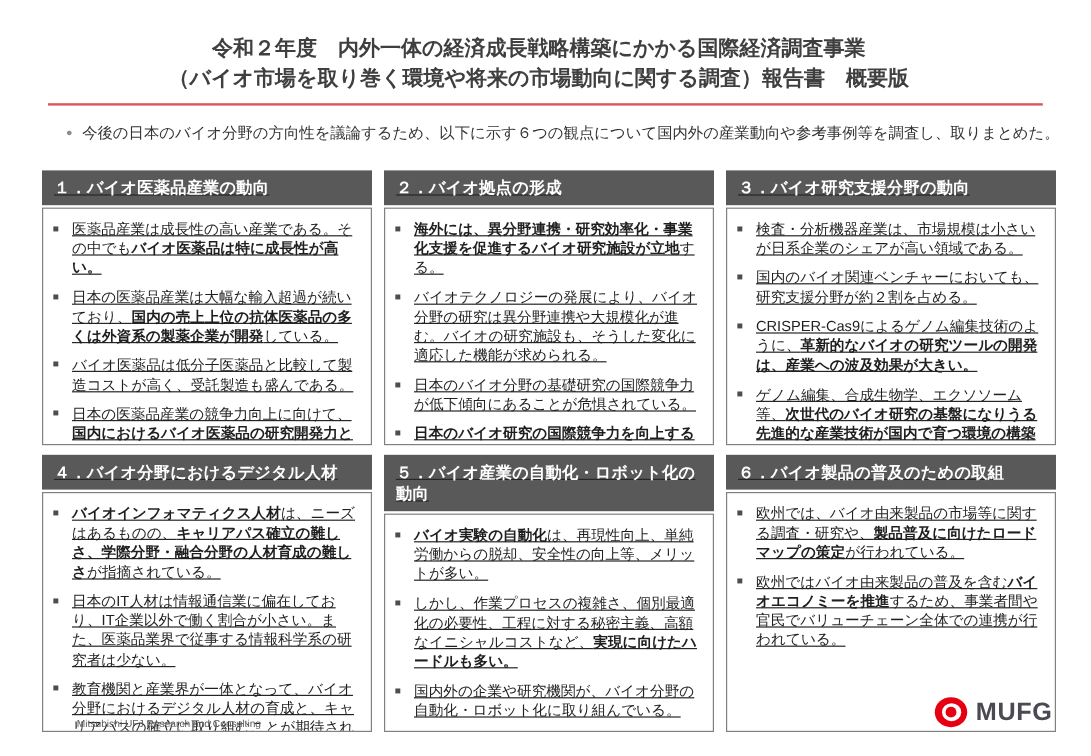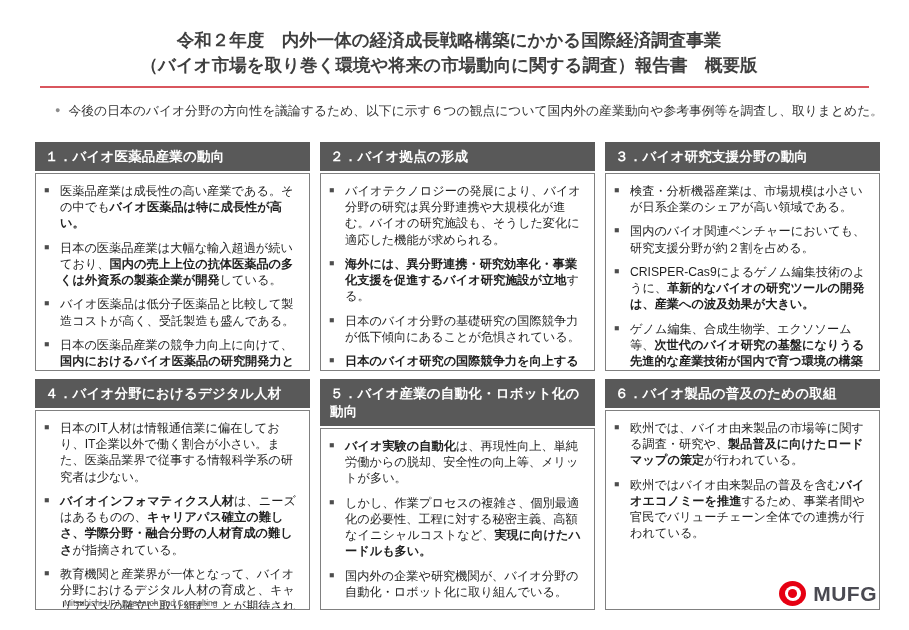--- a/index.html
+++ b/index.html
@@ -12,21 +12,21 @@
   
   .title-wrap { position:absolute; top:28px; left:0; width:898px; text-align:center; }
   .title-line { font-size:17.5px; font-weight:600; color:#3f3f3f; line-height:1.42; }
   .rule { position:absolute; top:86px; left:40px; width:829px; height:2px; background:#d9565e; }
   
   .intro { position:absolute; top:103px; left:55px; width:830px; font-size:12.8px; color:#333333; }
   .intro .dot { color:#8c8c8c; font-size:9px; vertical-align:2px; margin-right:8px; }
   
   .grid {
     position:absolute; top:142px; left:35px; width:845px;
-    display:grid; grid-template-columns:repeat(3,1fr); column-gap:10px; row-gap:8px;
+    display:grid; grid-template-columns:repeat(3,1fr); column-gap:10px; row-gap:8px;text-decoration:underline;
   }
   .box { display:flex; flex-direction:column; height:229px; }
   .box.r2 { height:231px; }
   .box-header {
     background:#595959; color:#ffffff; font-weight:bold; font-size:13.5px;
     padding:6px 10px 5px 10px; letter-spacing:0.2px;
   }
   .box-body {
     border:1px solid #808080; background:#ffffff; margin-top:2px; flex:1;
     padding:3px 5px; overflow:hidden;
@@ -80,22 +80,22 @@
           <li><span>バイオ医薬品は低分子医薬品と比較して製造コストが高く、受託製造も盛んである。</span></li>
           <li><span>日本の医薬品産業の競争力向上に向けて、</span><span class="b">国内におけるバイオ医薬品の研究開発力と製造能力の向上</span><span>が必要である。</span></li>
         </ul>
     </div>
   </div>
 
   <div class="box">
     <div class="box-header">２．バイオ拠点の形成</div>
     <div class="box-body">
       <ul class="bullets">
+          <li><span class="b">海外には、異分野連携・研究効率化・事業化支援を促進するバイオ研究施設が立地</span><span>する。</span></li>
           <li><span>バイオテクノロジーの発展により、バイオ分野の研究は異分野連携や大規模化が進む。バイオの研究施設も、そうした変化に適応した機能が求められる。</span></li>
-          <li><span class="b">海外には、異分野連携・研究効率化・事業化支援を促進するバイオ研究施設が立地</span><span>する。</span></li>
           <li><span>日本のバイオ分野の基礎研究の国際競争力が低下傾向にあることが危惧されている。</span></li>
           <li><span class="b">日本のバイオ研究の国際競争力を向上する次世代型の研究拠点の構築</span><span>が求められる。</span></li>
         </ul>
     </div>
   </div>
 
   <div class="box">
     <div class="box-header">３．バイオ研究支援分野の動向</div>
     <div class="box-body">
       <ul class="bullets">
@@ -104,22 +104,22 @@
           <li><span>CRISPER-Cas9によるゲノム編集技術のように、</span><span class="b">革新的なバイオの研究ツールの開発は、産業への波及効果が大きい。</span></li>
           <li><span>ゲノム編集、合成生物学、エクソソーム等、</span><span class="b">次世代のバイオ研究の基盤になりうる先進的な産業技術が国内で育つ環境の構築</span><span>が期待される。</span></li>
         </ul>
     </div>
   </div>
 
   <div class="box r2">
     <div class="box-header">４．バイオ分野におけるデジタル人材</div>
     <div class="box-body">
       <ul class="bullets">
+          <li><span class="b">バイオインフォマティクス人材</span><span>は、ニーズはあるものの、</span><span class="b">キャリアパス確立の難しさ、学際分野・融合分野の人材育成の難しさ</span><span>が指摘されている。</span></li>
           <li><span>日本のIT人材は情報通信業に偏在しており、IT企業以外で働く割合が小さい。また、医薬品業界で従事する情報科学系の研究者は少ない。</span></li>
-          <li><span class="b">バイオインフォマティクス人材</span><span>は、ニーズはあるものの、</span><span class="b">キャリアパス確立の難しさ、学際分野・融合分野の人材育成の難しさ</span><span>が指摘されている。</span></li>
           <li><span>教育機関と産業界が一体となって、バイオ分野におけるデジタル人材の育成と、キャリアパスの確立に取り組むことが期待される。</span></li>
         </ul>
     </div>
   </div>
 
   <div class="box r2">
     <div class="box-header">５．バイオ産業の自動化・ロボット化の動向</div>
     <div class="box-body">
       <ul class="bullets">
           <li><span class="b">バイオ実験の自動化</span><span>は、再現性向上、単純労働からの脱却、安全性の向上等、メリットが多い。</span></li>

